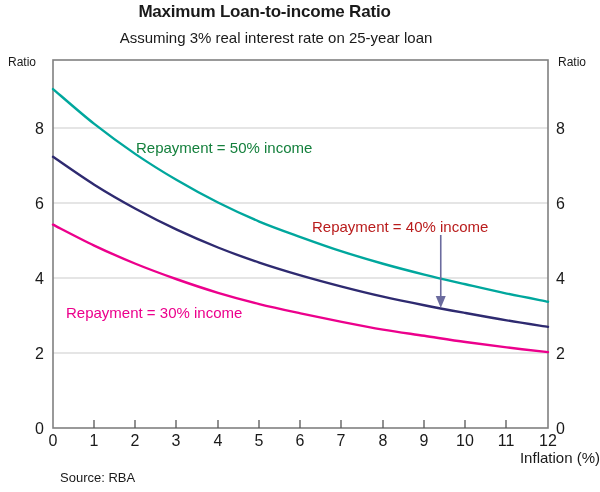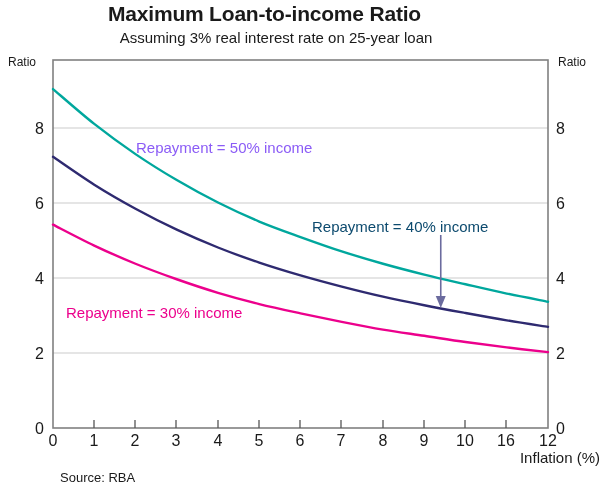--- a/index.html
+++ b/index.html
@@ -9,41 +9,41 @@
     font-family:"Liberation Sans", sans-serif;
     color:#1a1a1a;
     overflow:hidden;
     position:relative;
   }
   #chart-root{position:absolute;left:0;top:0;width:600px;height:492px;}
   .txt{position:absolute;white-space:nowrap;}
 
   #chart-title{
     left:0;top:2px;width:529px;text-align:center;
-    font-size:21px;font-weight:bold;letter-spacing:-0.2px;
+    font-size:17px;font-weight:bold;letter-spacing:-0.2px;
   }
   #chart-subtitle{
     left:0;top:29px;width:552px;text-align:center;
     font-size:15px;font-weight:normal;
   }
   .axis-unit{font-size:12px;}
   #ratio-left{left:8px;top:55px;}
   #ratio-right{left:558px;top:55px;}
 
   .ytick{font-size:16px;}
   .ytick-left{text-align:right;width:30px;}
   .ytick-right{text-align:left;width:30px;}
   .xtick{font-size:16px;text-align:center;width:30px;}
 
   #xlabel{left:0;top:449px;width:600px;text-align:right;font-size:15px;}
   #source{left:60px;top:470px;font-size:13px;text-align:center;}
 
   .annot{font-size:15px;}
-  #annot-50{left:136px;top:139px;color:#8b5cf6;}
-  #annot-40{left:312px;top:218px;color:#0c4a6e;}
+  #annot-50{left:136px;top:139px;color:#15803d;}
+  #annot-40{left:312px;top:218px;color:#b91c1c;}
   #annot-30{left:66px;top:304px;color:#ec008c;}
 </style>
 </head>
 <body>
 
 <div id="chart-root">
 
   <div class="txt" id="chart-title">Maximum Loan-to-income Ratio</div>
   <div class="txt" id="chart-subtitle">Assuming 3% real interest rate on 25-year loan</div>
 
@@ -66,21 +66,21 @@
   <div class="txt xtick" style="left:79px;top:432px;">1</div>
   <div class="txt xtick" style="left:120px;top:432px;">2</div>
   <div class="txt xtick" style="left:161px;top:432px;">3</div>
   <div class="txt xtick" style="left:203px;top:432px;">4</div>
   <div class="txt xtick" style="left:244px;top:432px;">5</div>
   <div class="txt xtick" style="left:285px;top:432px;">6</div>
   <div class="txt xtick" style="left:326px;top:432px;">7</div>
   <div class="txt xtick" style="left:368px;top:432px;">8</div>
   <div class="txt xtick" style="left:409px;top:432px;">9</div>
   <div class="txt xtick" style="left:450px;top:432px;">10</div>
-  <div class="txt xtick" style="left:491px;top:432px;">16</div>
+  <div class="txt xtick" style="left:491px;top:432px;">11</div>
   <div class="txt xtick" style="left:533px;top:432px;">12</div>
 
   <div class="txt" id="xlabel">Inflation (%)</div>
   <div class="txt" id="source">Source: RBA</div>
 
   <div class="txt annot" id="annot-50">Repayment = 50% income</div>
   <div class="txt annot" id="annot-40">Repayment = 40% income</div>
   <div class="txt annot" id="annot-30">Repayment = 30% income</div>
 
   <svg id="plot-svg" width="600" height="492" style="position:absolute;left:0;top:0;pointer-events:none;">

